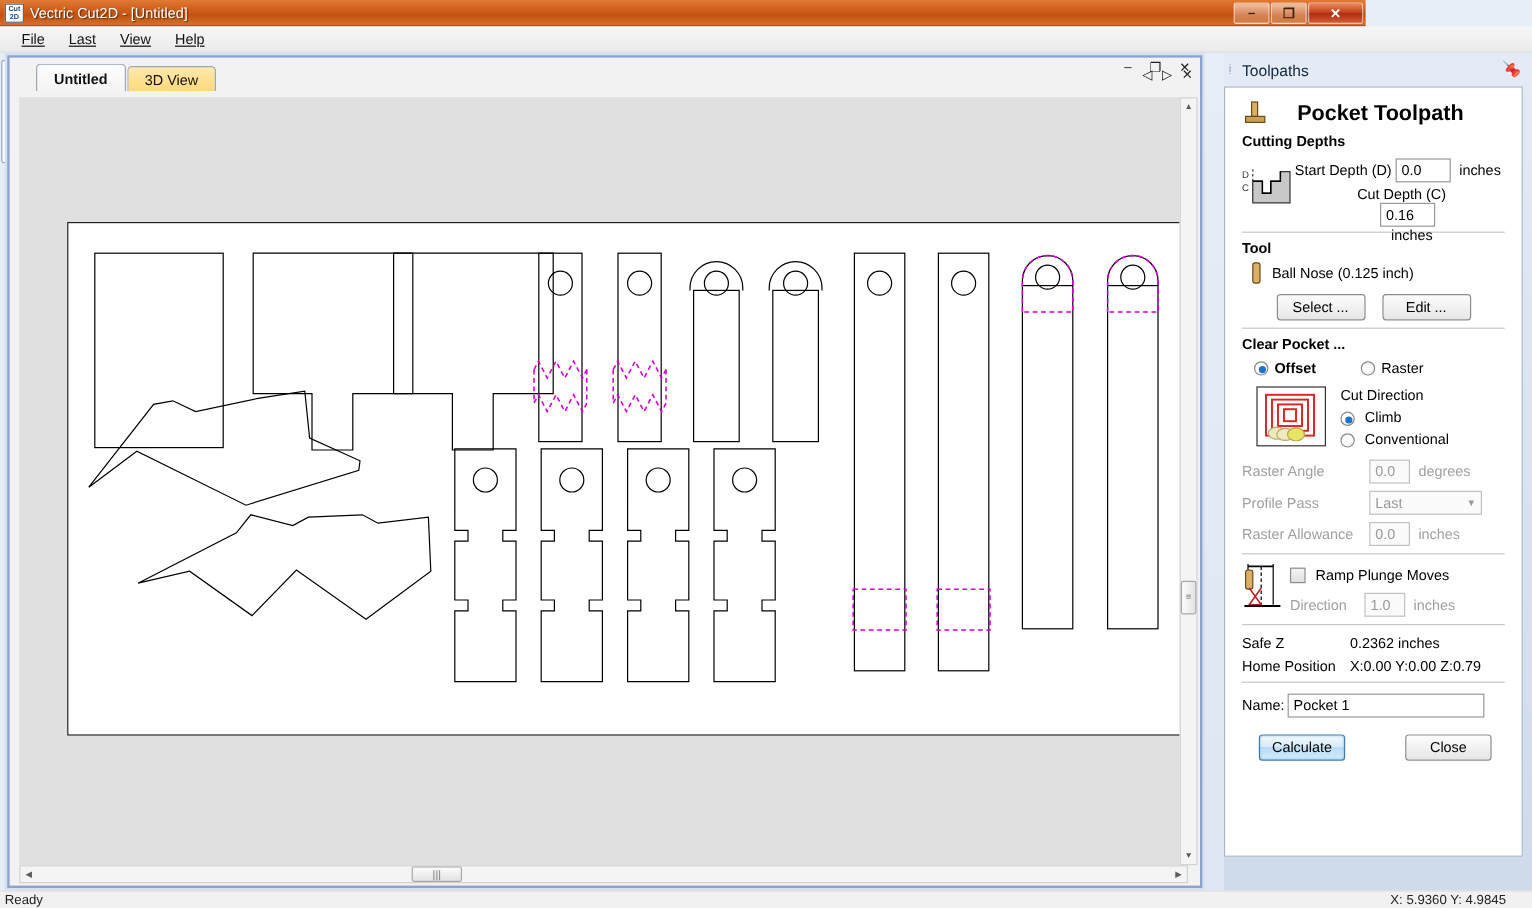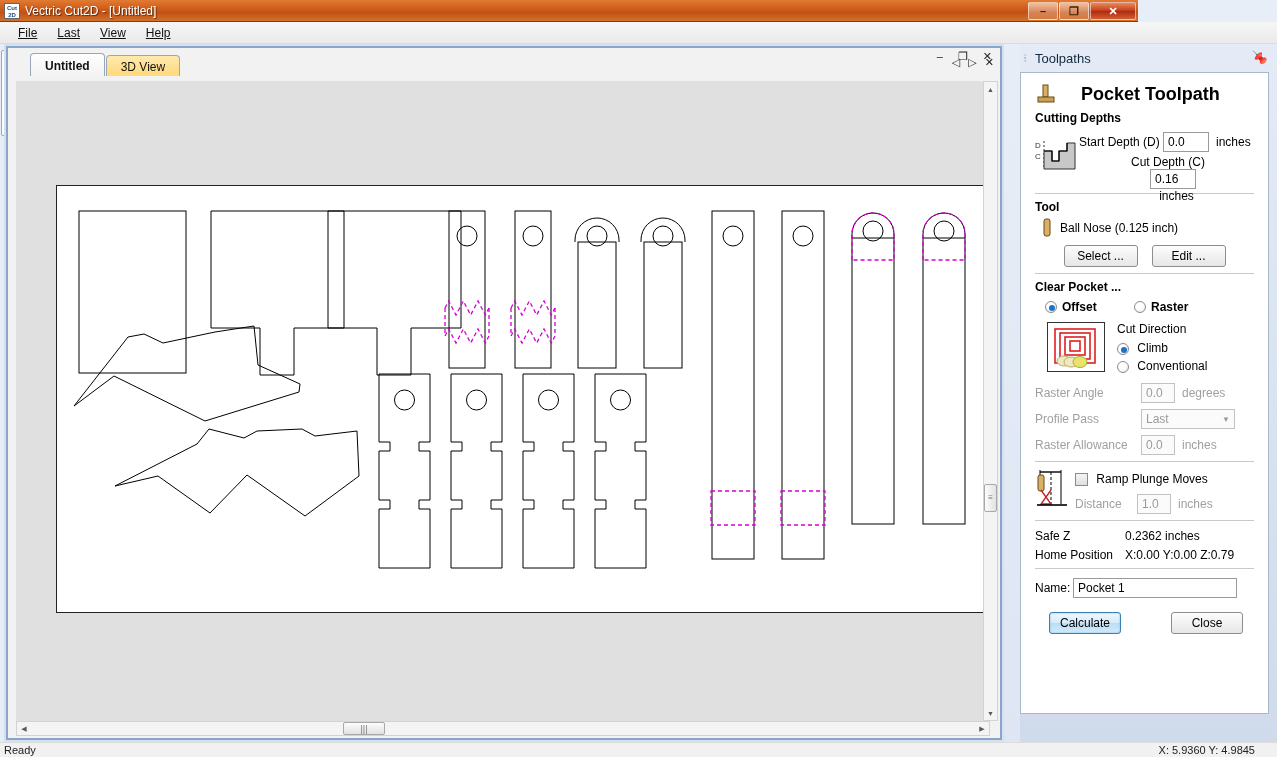--- a/index.html
+++ b/index.html
@@ -446,21 +446,21 @@
       </div>
 
       <div class="hr"></div>
 
       <div style="padding-left:14px;" class="sectitle">Clear Pocket ...</div>
 
       <div style="display:flex; align-items:center; padding:6px 0 0 24px;">
         <span class="radio on"></span>
         <span class="lbl" style="font-weight:bold; margin-left:5px; width:72px;">Offset</span>
         <span class="radio"></span>
-        <span class="lbl" style="font-weight:bold; margin-left:5px;">Raster</span>
+        <span class="lbl" style="font-weight:normal; margin-left:5px;">Raster</span>
       </div>
 
       <div style="display:flex; padding:8px 0 0 26px;">
         <div style="width:58px; height:50px; border:1px solid #333; background:#fff; padding:3px;">
           <svg width="50" height="42" viewBox="0 0 50 42">
             <rect x="4" y="3" width="40" height="34" fill="none" stroke="#e02020" stroke-width="1.6"></rect>
             <rect x="9" y="7" width="30" height="26" fill="none" stroke="#e02020" stroke-width="1.6"></rect>
             <rect x="14" y="11" width="20" height="18" fill="none" stroke="#e02020" stroke-width="1.6"></rect>
             <rect x="19" y="15" width="10" height="10" fill="none" stroke="#e02020" stroke-width="1.6"></rect>
             <ellipse cx="13" cy="35" rx="7" ry="5" fill="#efe9c0" stroke="#b8ad6a"></ellipse>
@@ -511,21 +511,21 @@
           <rect x="3" y="7" width="6" height="16" rx="2" fill="#d9b066" stroke="#6b4a14"></rect>
           <path d="M6 22 L16 36 L6 36 L16 22" stroke="#c02020" stroke-width="1.3" fill="none"></path>
           <path d="M2 37 L32 37" stroke="#000" stroke-width="1.6"></path>
         </svg>
         <div style="margin-left:6px;">
           <div style="margin-top:4px;">
             <span class="checkbox"></span>
             <span class="lbl" style="margin-left:5px;">Ramp Plunge Moves</span>
           </div>
           <div style="display:flex; align-items:center; margin-top:8px;">
-            <span class="lbl dis" style="width:62px;">Distance</span>
+            <span class="lbl dis" style="width:62px;">Direction</span>
             <span class="tbox dis" style="width:34px;">1.0</span>
             <span class="lbl dis" style="margin-left:7px;">inches</span>
           </div>
         </div>
       </div>
 
       <div class="hr"></div>
 
       <div style="display:flex; padding:2px 0 0 14px;">
         <span class="lbl" style="width:90px;">Safe Z</span>

